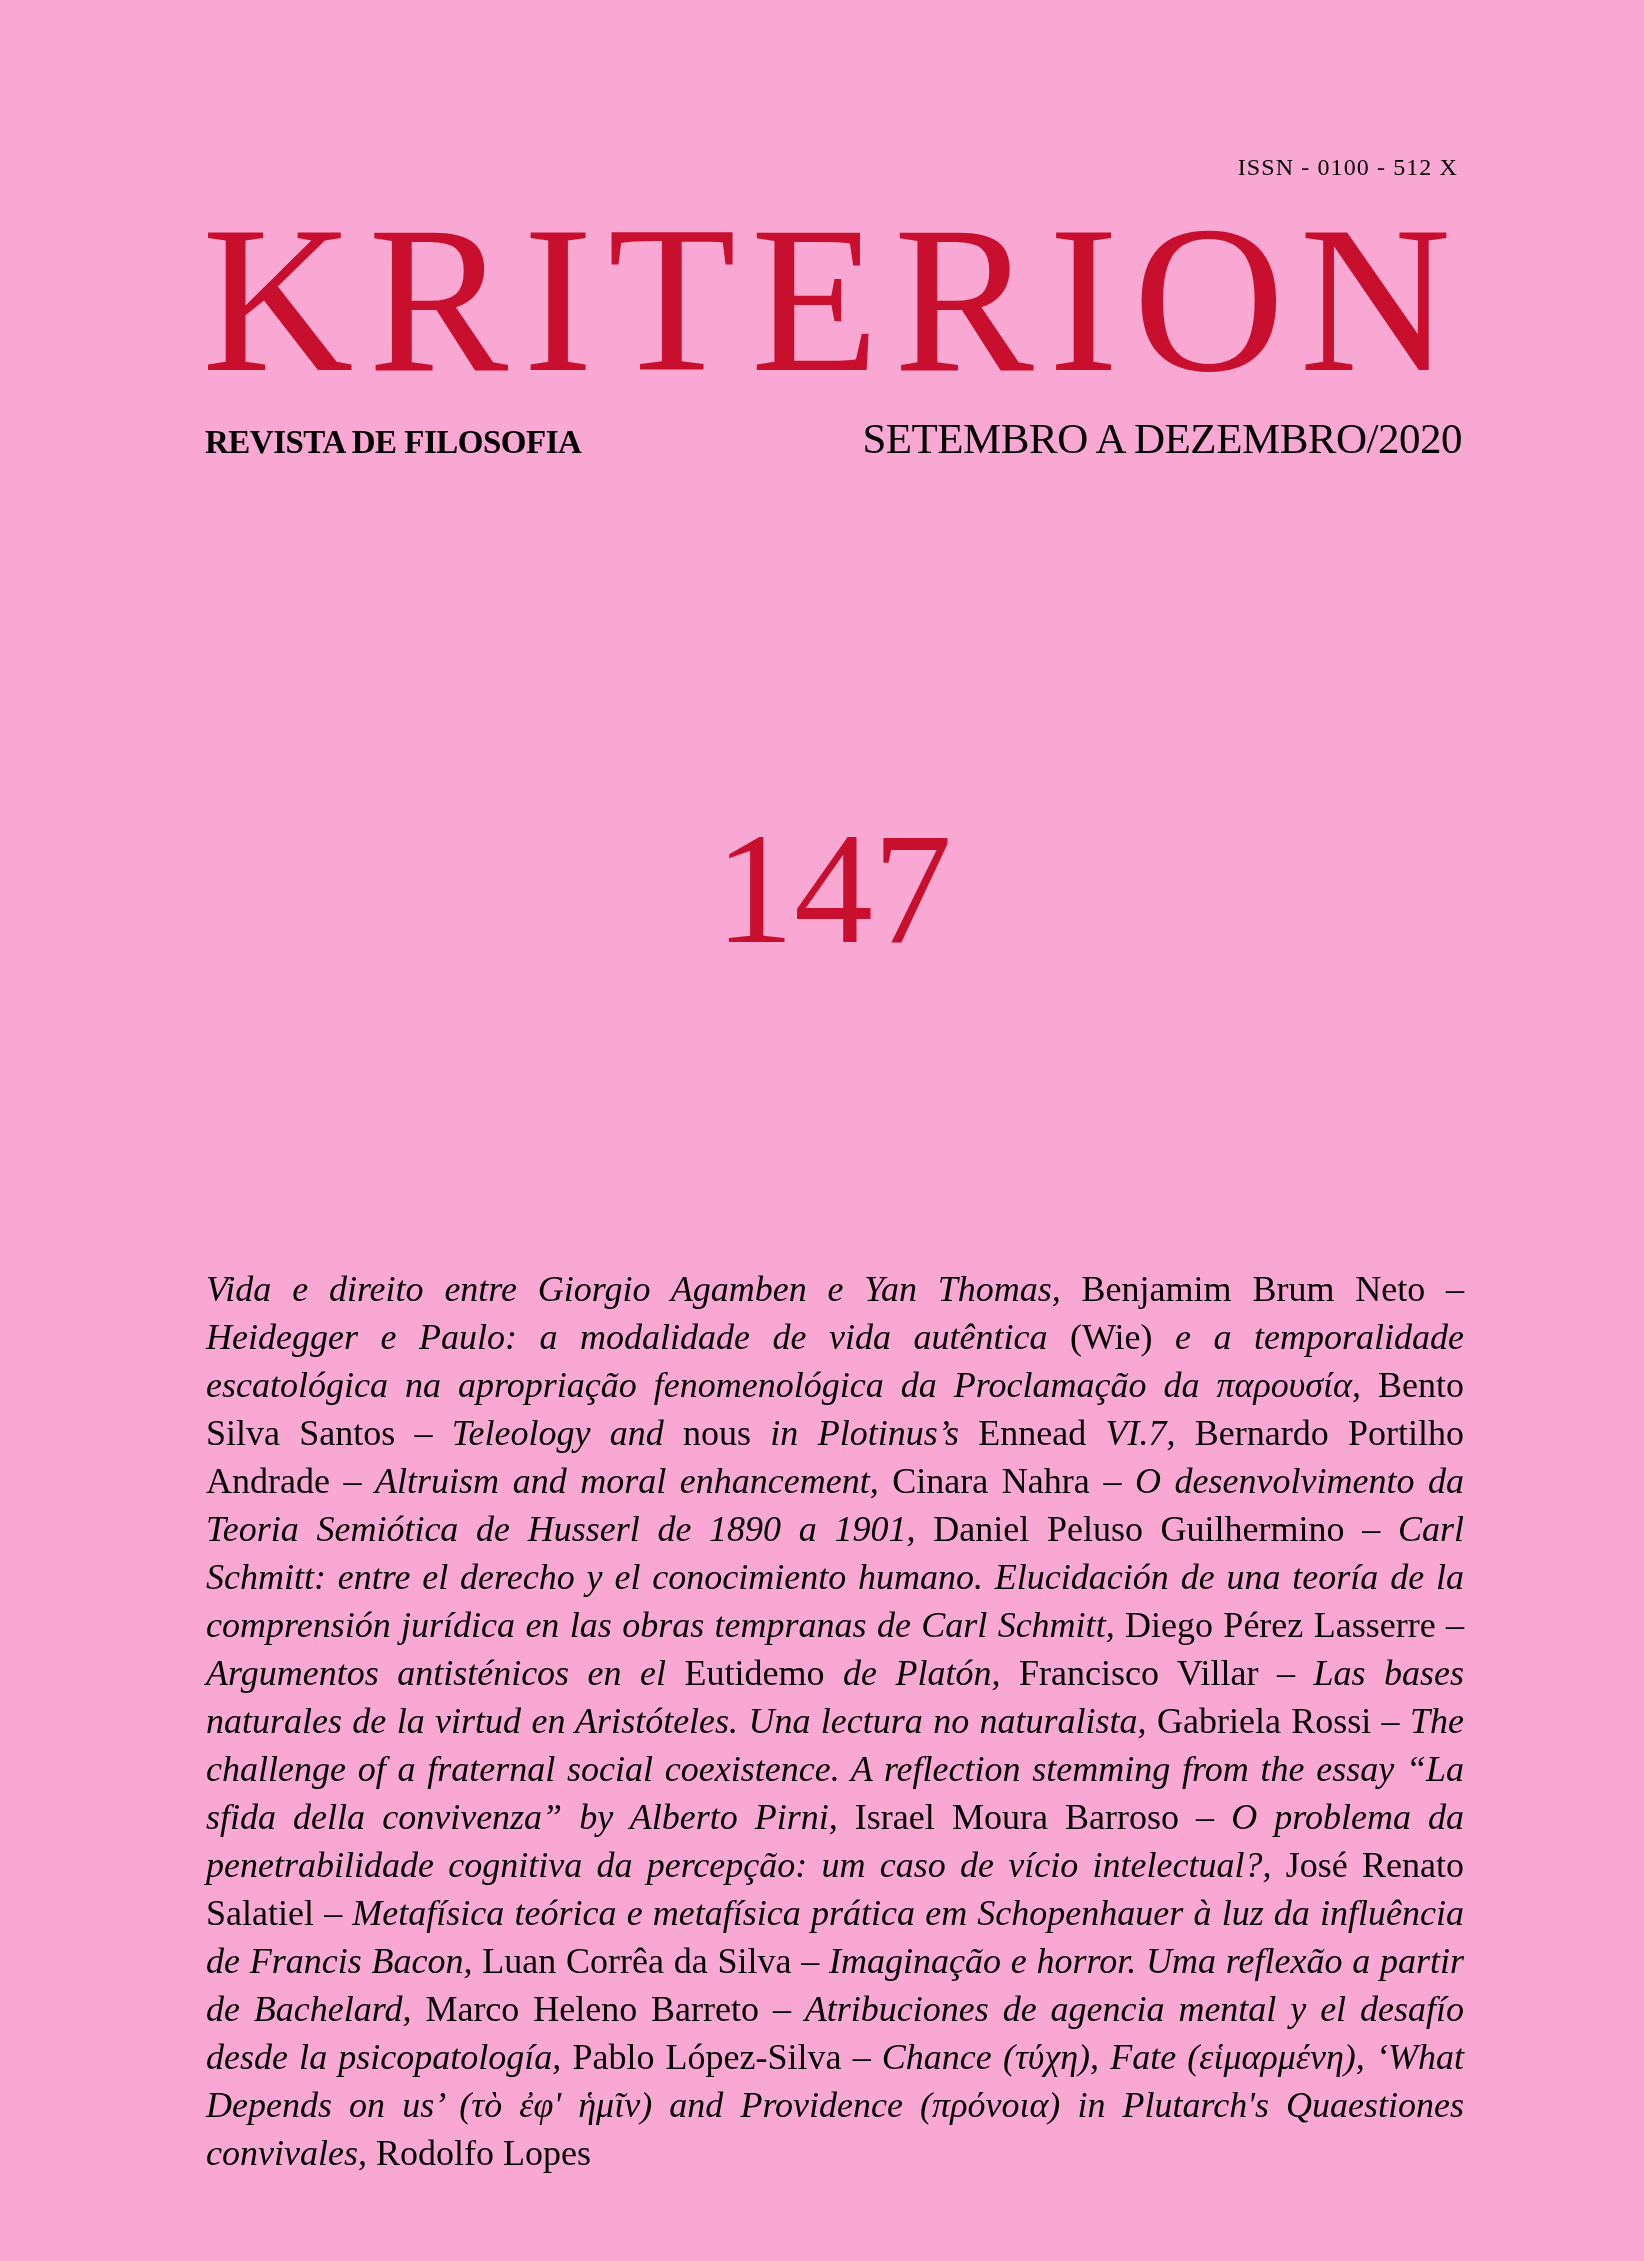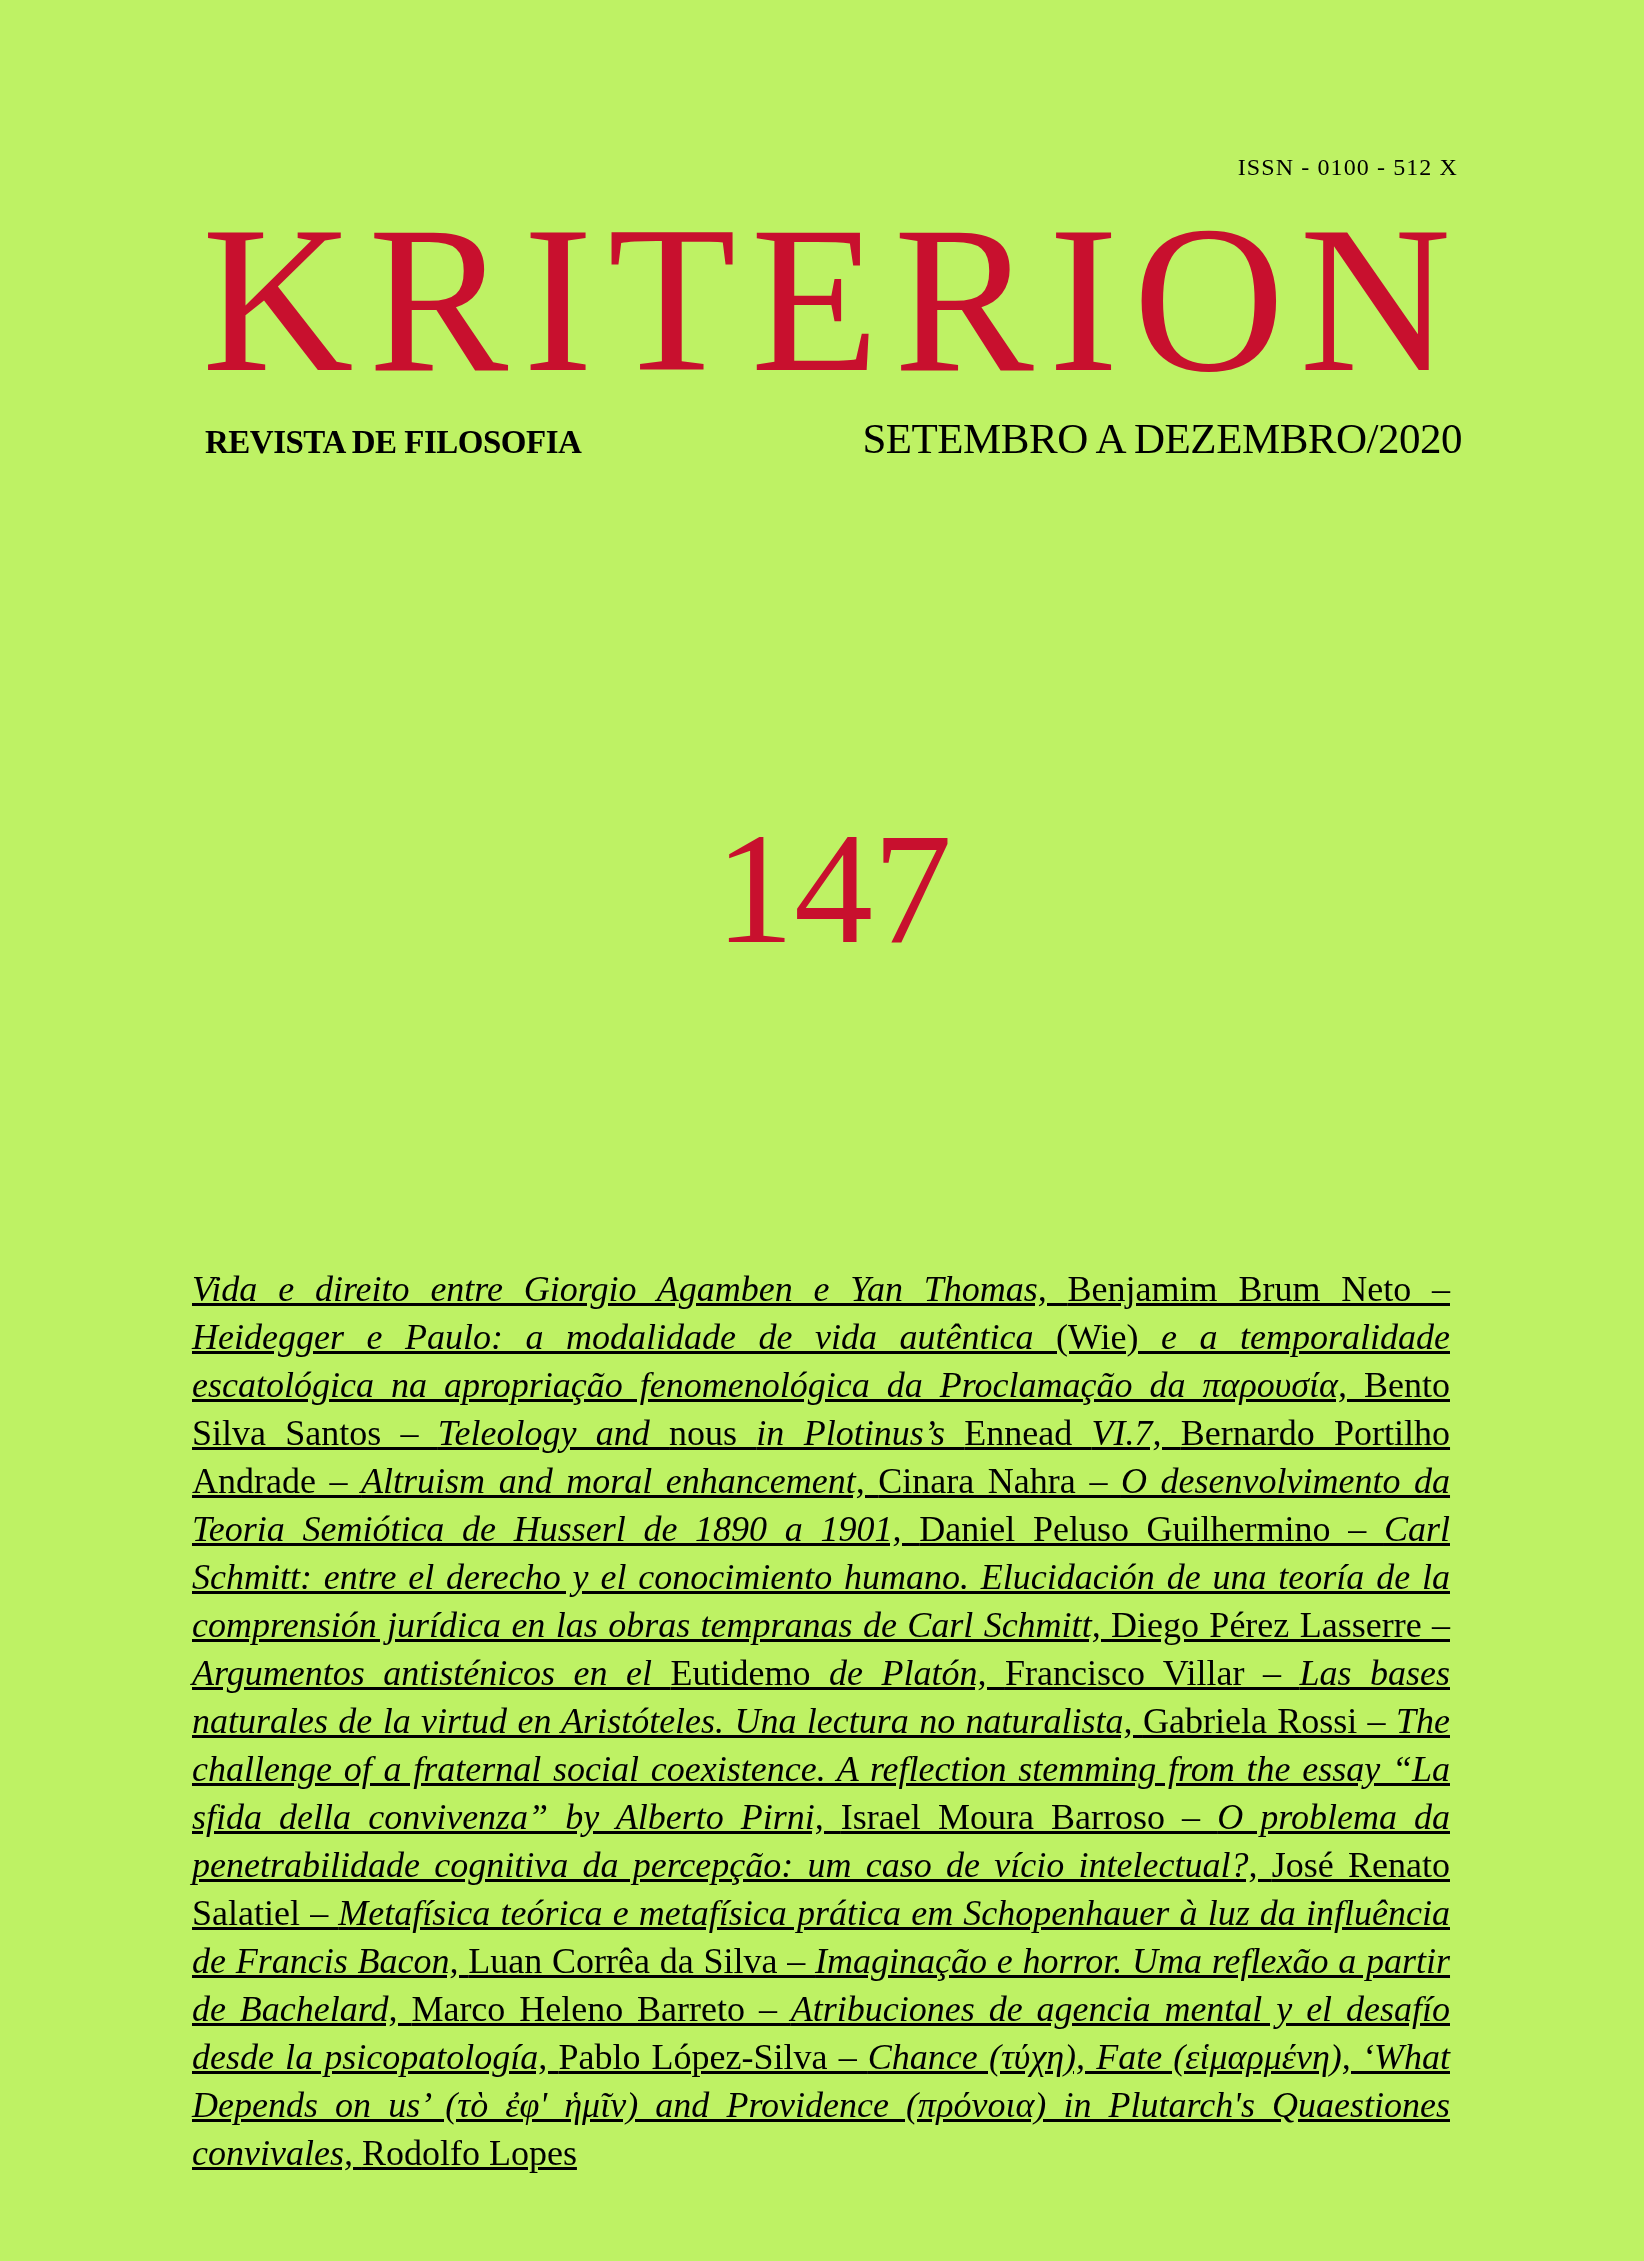--- a/index.html
+++ b/index.html
@@ -5,21 +5,21 @@
 <style>
   html, body {
     margin: 0;
     padding: 0;
     background: #ffffff;
   }
   .page {
     position: relative;
     width: 1645px;
     height: 2261px;
-    background: #bef264;
+    background: #f9a8d4;
     font-family: "Liberation Serif", serif;
     color: #000000;
     overflow: hidden;
   }
   .issn {
     position: absolute;
     top: 154px;
     right: 187px;
     font-size: 24px;
     letter-spacing: 1.1px;
@@ -76,27 +76,26 @@
     left: 205px;
     top: 810px;
     width: 1257px;
     text-align: center;
     font-size: 158px;
     line-height: 1;
     color: #C8102E;
   }
   .contents {
     position: absolute;
-    left: 192px;
+    left: 206px;
     top: 1229px;
     width: 1258px;
     font-size: 36px;
     line-height: 48px;
     text-align: justify;
-    text-decoration: underline;
   }
   .contents .it { font-style: italic; }
   .contents .rm { font-style: normal; }
 </style>
 </head>
 <body>
 
 <div class="page">
 
   <div class="issn">ISSN - 0100 - 512 X</div>

